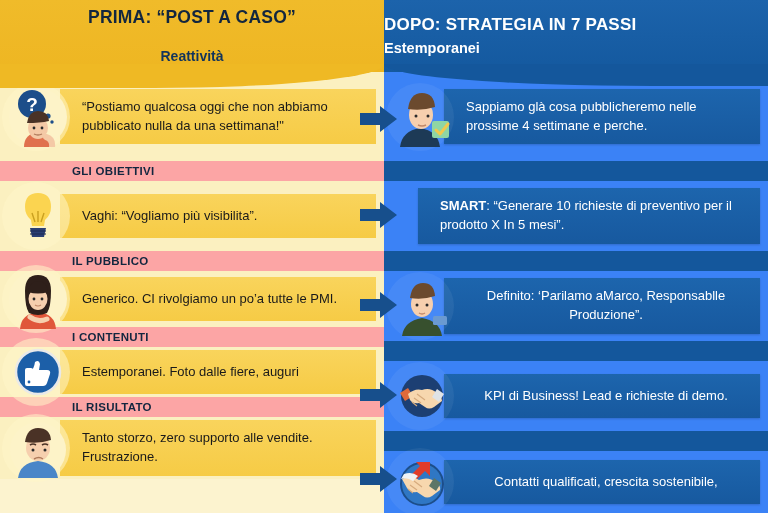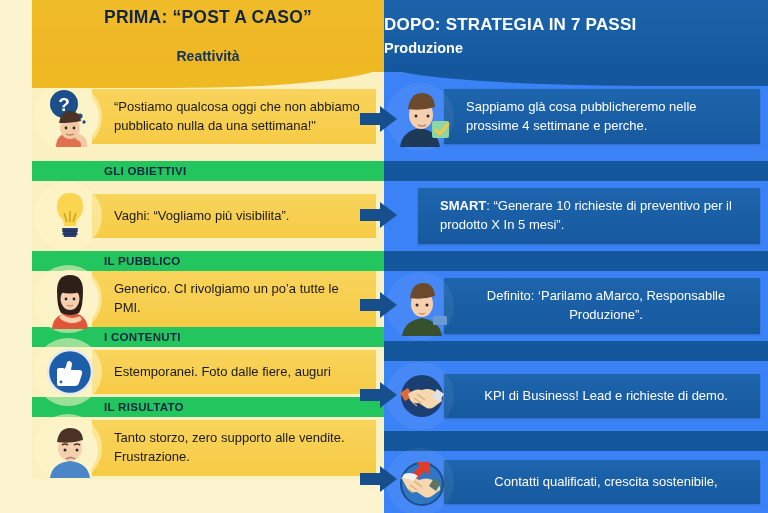--- a/index.html
+++ b/index.html
@@ -10,21 +10,21 @@
     background: #fdf0c4;
   }
   #infographic {
     position: relative;
     width: 768px; height: 513px;
     display: flex;
   }
   .panel { position: relative; width: 384px; height: 513px; overflow: hidden; }
 
   
-  .panel-left { background: #fcf3cf; padding-left: 32px; }
+  .panel-left { background: #fcf3cf; }
   .panel-left .header {
     position: relative;
     height: 72px;
     background: #f0b323;
     background: linear-gradient(180deg, #f0bb2a 0%, #eeb622 100%);
     display: flex; flex-direction: column;
     align-items: center; justify-content: center;
     z-index: 4;
   }
   .panel-left .header::after {
@@ -78,21 +78,21 @@
   
   .rows { position: relative; z-index: 2; }
   .section-band {
     height: 20px;
     display: flex; align-items: center;
     padding-left: 72px;
   }
   .section-band .band-label {
     font-size: 11.5px; font-weight: bold; letter-spacing: .3px;
   }
-  .panel-left .section-band { background: #22c55e; text-align: center; }
+  .panel-left .section-band { background: #fca5a5; text-align: center; }
   .panel-left .section-band .band-label { color: #12263f; }
   .panel-right .section-band { background: #14579c; }
   .panel-right .section-band .band-label { color: #ffffff; }
 
   .row {
     position: relative;
     display: flex; align-items: center;
     padding: 0 8px;
   }
   .panel-left .row { background: #fbf0c0; }
@@ -275,21 +275,21 @@
         <rect x="220" y="340" width="14" height="90"></rect>
         <rect x="238" y="372" width="20" height="58"></rect>
         <rect x="262" y="350" width="12" height="80"></rect>
         <rect x="278" y="380" width="22" height="50"></rect>
         <rect x="304" y="356" width="14" height="74"></rect>
       </g>
     </svg>
 
     <div class="header">
       <div class="title">DOPO: STRATEGIA IN 7 PASSI</div>
-      <div class="subtitle">Produzione</div>
+      <div class="subtitle">Estemporanei</div>
     </div>
 
     <div class="rows">
 
       <div class="row" style="height:89px">
         <div class="avatar">
           <svg viewBox="0 0 60 60">
             <path d="M8 60 q2-16 20-19 q18 3 20 19z" fill="#1d3a56"></path>
             <ellipse cx="29" cy="28" rx="12" ry="14" fill="#f6cfae"></ellipse>
             <path d="M16 22 q2-16 14-16 q12 0 13 14 q-13 4-27 2z" fill="#6b4a2e"></path>

